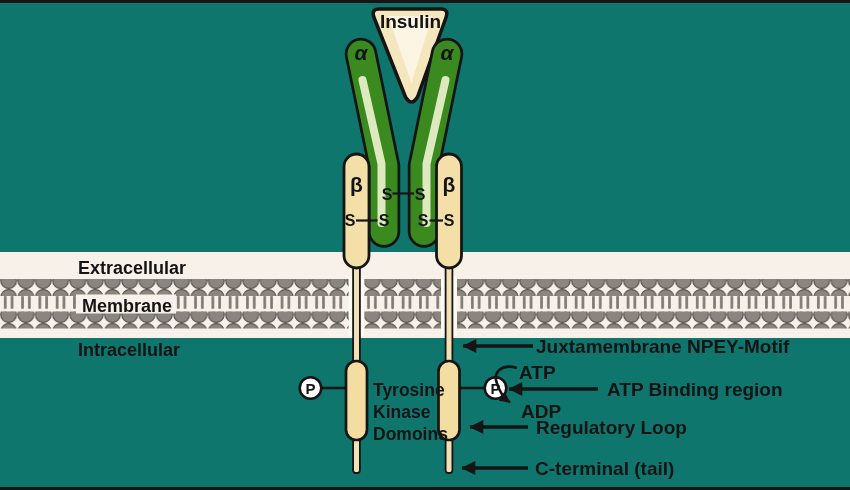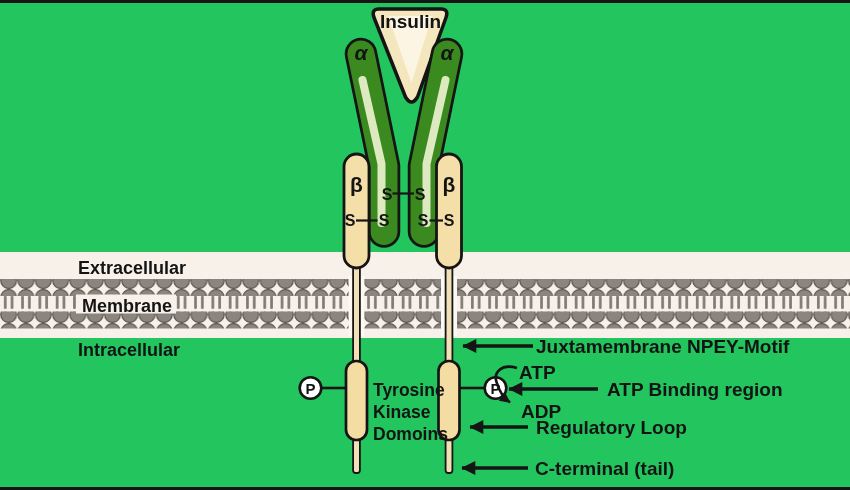--- a/index.html
+++ b/index.html
@@ -1,16 +1,16 @@
 <!DOCTYPE html>
 <html><head>
 <meta charset="utf-8">
 <style>
   html,body { margin:0; padding:0; background:#fff; }
-  .stage { position:relative; width:850px; height:490px; background:#22c55e; overflow:hidden; }
+  .stage { position:relative; width:850px; height:490px; background:#0f766e; overflow:hidden; }
   svg { display:block; }
   text { font-family:"Liberation Sans", sans-serif; fill:#141414; }
   .lbl { font-weight:bold; font-size:18px; }
   .ann { font-weight:bold; font-size:19px; }
   .nuc { font-weight:bold; font-size:19px; }
   .sub { font-weight:bold; font-size:21px; }
   .alpha { font-style:italic; }
   .ss  { font-weight:bold; font-size:16px; }
   .pp  { font-weight:bold; font-size:15px; }
   .kin { font-weight:bold; font-size:17.5px; }

